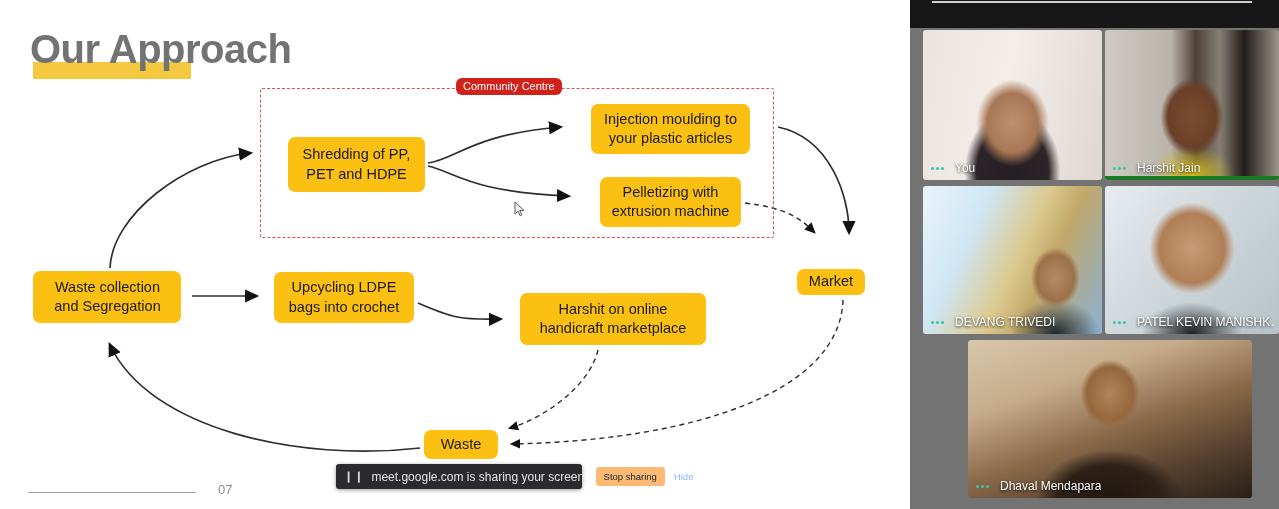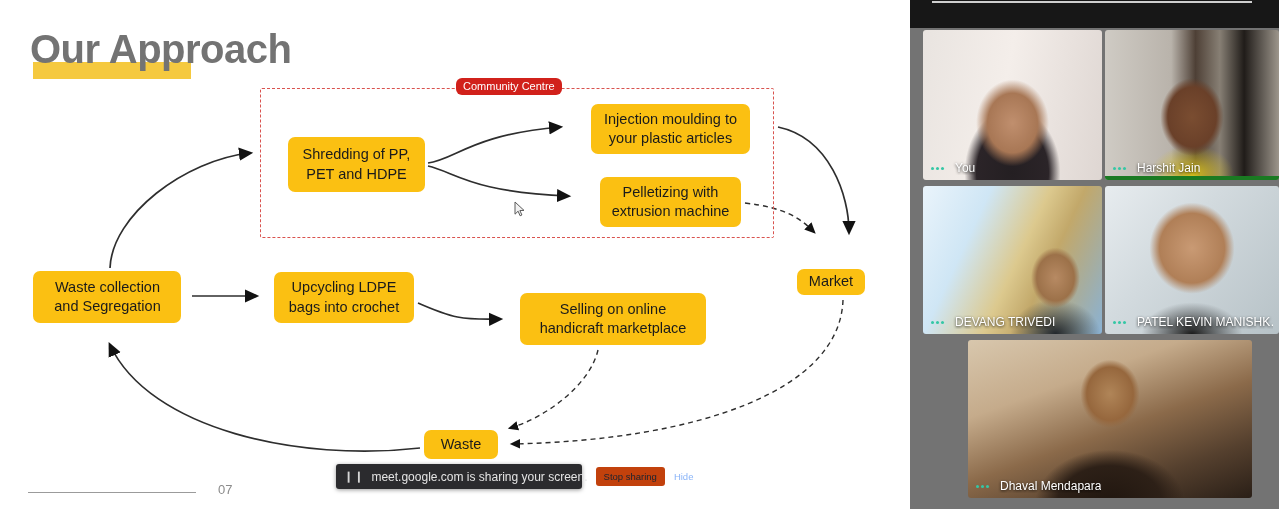--- a/index.html
+++ b/index.html
@@ -111,21 +111,21 @@
     margin-left: 8px; color: #d6d6d6;
     font-size: 11px; letter-spacing: 1px;
     line-height: 1;
   }
   .share-text {
     margin-left: 7px; color: #e4e4e4;
     font-size: 12px; white-space: nowrap;
   }
   .share-stop {
     margin-left: 8px;
-    background: #c2410c; color: #1a2331;
+    background: #fdba74; color: #1a2331;
     font-size: 9.5px; font-weight: 500;
     padding: 4px 8px; border-radius: 3px;
     white-space: nowrap;
   }
   .share-hide {
     margin-left: 9px; color: #8ab4f8;
     font-size: 9.5px; white-space: nowrap;
   }
 
   
@@ -253,21 +253,21 @@
 
         <path d="M420,448 C300,462 150,430 110,345" fill="none" stroke="#2e2e2e" stroke-width="1.7" marker-end="url(#ah)"></path>
       </svg>
     </div>
 
     <div class="node n-shred">Shredding of PP, PET and HDPE</div>
     <div class="node n-inject">Injection moulding to your plastic articles</div>
     <div class="node n-pellet">Pelletizing with extrusion machine</div>
     <div class="node n-waste-c">Waste collection and Segregation</div>
     <div class="node n-upcycle">Upcycling LDPE bags into crochet</div>
-    <div class="node n-sell">Selling on online handicraft marketplace</div>
+    <div class="node n-sell">Harshit on online handicraft marketplace</div>
     <div class="node n-market">Market</div>
     <div class="node n-waste">Waste</div>
 
     <div class="cursor">
       <svg width="12" height="17" viewBox="0 0 12 17">
         <path d="M1,1 L1,13.2 L4.1,10.2 L6.1,14.8 L7.9,14 L5.9,9.5 L10,9.4 z" fill="#f2f2f2" stroke="#5a5a5a" stroke-width="1"></path>
       </svg>
     </div>
 
     <div class="footer-rule"></div>

